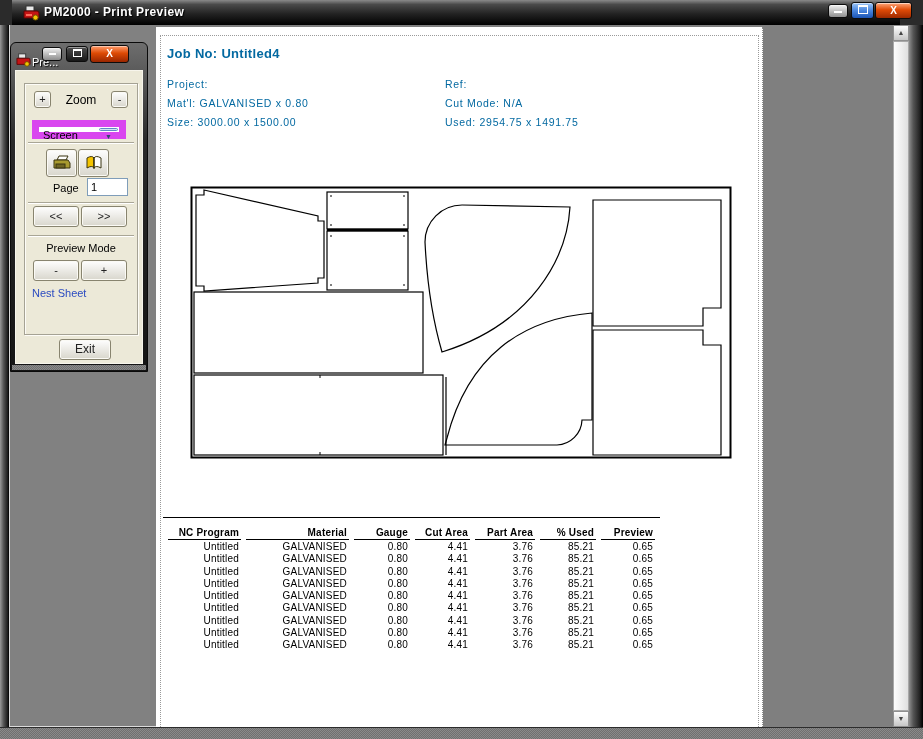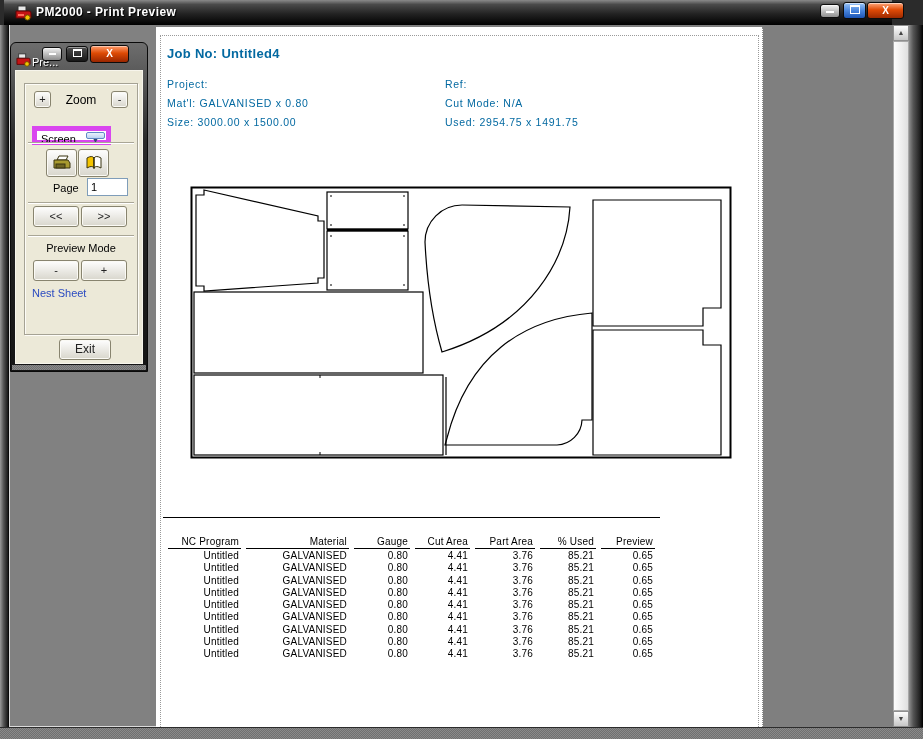--- a/index.html
+++ b/index.html
@@ -1,19 +1,19 @@
 <!DOCTYPE html>
 <html><head>
 <meta charset="utf-8">
 <style>
   html,body{margin:0;padding:0;}
   body{width:923px;height:739px;position:relative;overflow:hidden;
        font-family:"Liberation Sans",sans-serif;background:#2b2b2b;}
   
-  .titlebar{position:absolute;left:4px;top:0;width:880px;height:25px;
+  .titlebar{position:absolute;left:12px;top:0;width:880px;height:25px;
     background:linear-gradient(#8a8a8a,#4a4a4a 18%,#232323 55%,#000);
     border-bottom:1px solid #000;padding-left:8px;}
   .titlebar .app-icon{position:absolute;left:11px;top:5px;width:17px;height:16px;}
   .title-text{position:absolute;left:32px;top:5px;color:#fff;font-weight:bold;
     font-size:12px;letter-spacing:.4px;text-shadow:1px 1px 1px #000;}
   .wbtn{position:absolute;border:1px solid #0c0c0c;border-radius:3px;
     box-shadow:inset 0 1px 0 rgba(255,255,255,.55);cursor:default;}
   .wbtn-min{left:816px;top:4px;width:18px;height:12px;background:linear-gradient(#f2f2f2,#8f8f8f);}
   .wbtn-min i{display:block;width:8px;height:2px;background:#fff;margin:6px auto 0;}
   .wbtn-max{left:839px;top:2px;width:21px;height:15px;background:linear-gradient(#9cc6f8,#4a86dd 50%,#1c55b4);}
@@ -55,22 +55,22 @@
   .nest-svg{position:absolute;left:34px;top:159px;}
   .nest-svg path,.nest-svg rect,.nest-svg line{fill:none;stroke:#000;stroke-width:1.2;}
   .nest-svg .outer{stroke-width:2;}
   .nest-svg .thick{stroke-width:2.6;}
   .nest-svg .tick{stroke-width:1;}
   
   .doc-table{position:absolute;left:7px;top:490px;width:497px;}
   .doc-table .topline{height:1px;background:#000;margin-bottom:1px;}
   table.report{width:100%;border-collapse:separate;border-spacing:5px 0;table-layout:fixed;
     font-size:10px;letter-spacing:.2px;color:#000;}
-  table.report th{font-weight:normal;text-align:right;border-bottom:1px solid #000;
-    padding:17px 2px 1px 0;white-space:nowrap;overflow:hidden;}
+  table.report th{font-weight:bold;text-align:right;border-bottom:1px solid #000;
+    padding:8px 2px 1px 0;white-space:nowrap;overflow:hidden;}
   table.report td{text-align:right;padding:1px 2px 0 0;line-height:11.3px;white-space:nowrap;overflow:hidden;}
   
   .dlg{position:absolute;left:10px;top:42px;width:138px;height:330px;z-index:6;
     background:linear-gradient(#6e6e6e,#2a2a2a 30%,#141414);
     border:1px solid #0a0a0a;border-radius:6px 6px 0 0;box-sizing:border-box;}
   .dlg-title{position:absolute;left:0;top:0;right:0;height:27px;}
   .dlg-icon{position:absolute;left:5px;top:10px;width:15px;height:14px;}
   .dlg-title-text{position:absolute;left:21px;top:13px;color:#fff;font-weight:normal;font-size:11px;
     text-shadow:1px 1px 1px #000;}
   .dbtn{position:absolute;border:1px solid #0c0c0c;border-radius:3px;
@@ -90,22 +90,22 @@
     background-size:2px 2px;background-position:0 0,1px 1px;}
   .groupbox{position:absolute;left:8px;top:12px;width:112px;height:250px;
     border:1px solid #a5a294;box-shadow:inset 1px 1px 0 #fdfcf7,1px 1px 0 #fdfcf7;}
   .b3d{position:absolute;box-sizing:border-box;
     background:linear-gradient(180deg,#fefefe,#efeeea 40%,#d8d6cc);
     border:1px solid #88846f;border-radius:3px;box-shadow:inset 0 0 0 1px #fbfaf5;
     font-size:11px;color:#222;text-align:center;cursor:default;}
   .zoom-in{left:9px;top:7px;width:17px;height:17px;line-height:15px;}
   .zoom-out{left:86px;top:7px;width:17px;height:17px;line-height:15px;}
   .zoom-label{position:absolute;left:28px;top:9px;width:56px;text-align:center;font-size:12px;color:#000;}
-  .combo{position:absolute;left:7px;top:42px;width:79px;height:19px;background:#fff;
-    border:5px solid #d946ef;box-sizing:border-box;font-size:11px;}
+  .combo{position:absolute;left:7px;top:36px;width:94px;height:19px;background:#fff;
+    border:7px solid #d946ef;box-sizing:border-box;font-size:11px;}
   .combo-text{position:absolute;left:4px;top:2px;color:#000;}
   .combo-arrow{position:absolute;right:1px;top:1px;bottom:1px;width:17px;
     border:1px solid #5f8ac5;border-radius:2px;
     background:linear-gradient(#eaf2fc,#bcd4f2);
     font-size:7px;color:#33466e;text-align:center;line-height:15px;}
   .sep{position:absolute;left:3px;right:3px;height:0;
     border-top:1px solid #a9a696;border-bottom:1px solid #fff;}
   .sep1{top:58px;} .sep2{top:118px;} .sep3{top:151px;}
   .print-btn{left:21px;top:65px;width:31px;height:28px;}
   .printall-btn{left:53px;top:65px;width:31px;height:28px;}

